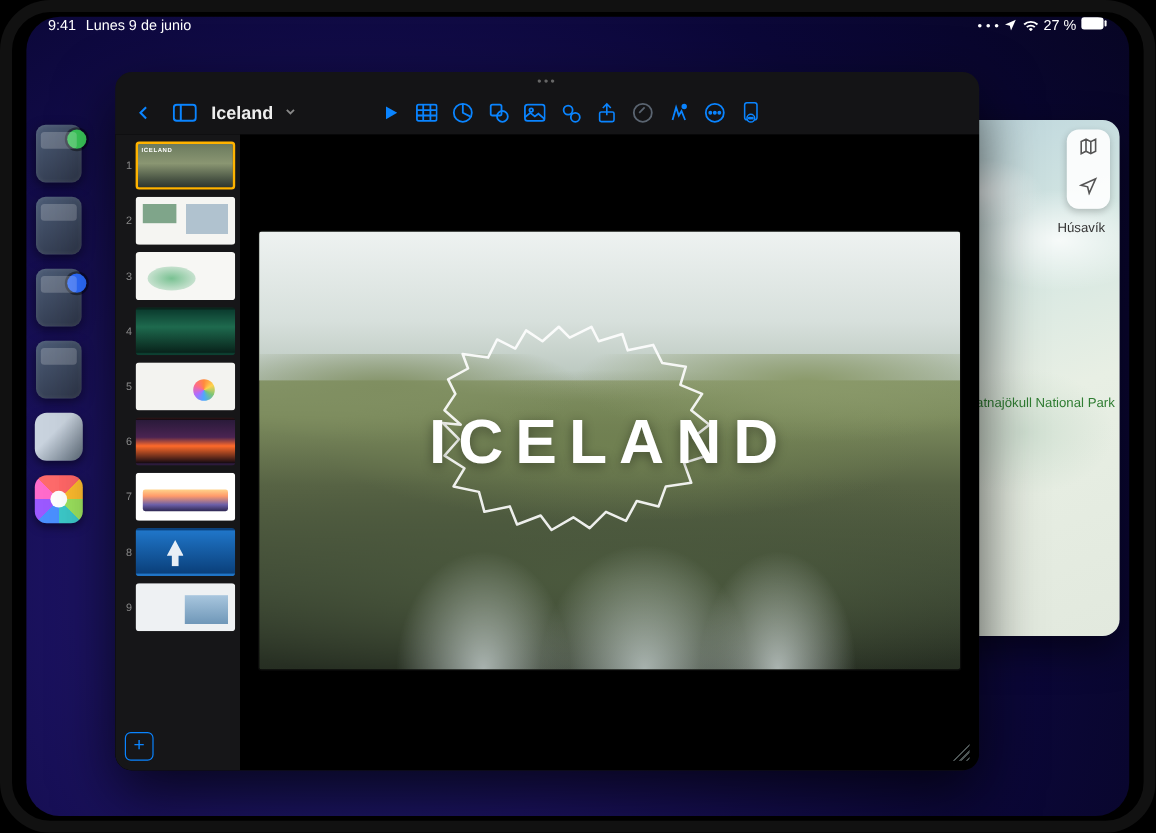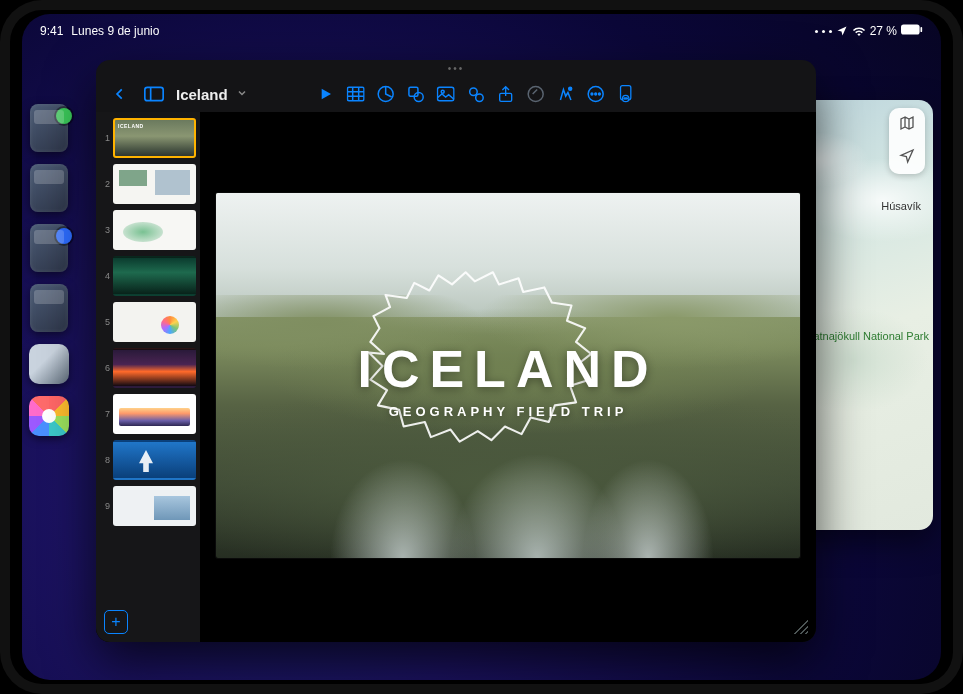--- a/index.html
+++ b/index.html
@@ -14,21 +14,21 @@
   }
   .screen {
     position: absolute; left: 22px; top: 14px; right: 22px; bottom: 14px;
     border-radius: 28px; overflow: hidden;
     background: radial-gradient(circle at 30% 70%, #1a1f6b 0%, #1b1260 30%, #0b0738 70%, #070524 100%);
   }
 
   
   .status-bar {
     position: absolute; left: 0; right: 0; top: 0; height: 24px;
-    display: flex; justify-content: space-between; align-items: flex-end;
+    display: flex; justify-content: space-between; align-items: flex-start;
     padding: 0 18px; color: #fff; font-size: 12px; font-weight: 500;
   }
   .status-left { display: flex; gap: 8px; }
   .status-right { display: flex; gap: 4px; align-items: center; }
   .pill { width: 3px; height: 3px; background: #fff; border-radius: 50%; }
   .wifi-icon, .batt-icon { display: inline-block; }
   .wifi-icon svg, .loc-icon svg { display: block; }
 
   
   .app-shelf {
@@ -84,21 +84,21 @@
     position:absolute; right:8px; top:8px; width:36px; height:66px;
     border-radius:10px; background:rgba(255,255,255,.9);
     box-shadow:0 2px 6px rgba(0,0,0,.2);
     display:flex; flex-direction:column; align-items:center; justify-content:space-around;
     color:#555;
   }
   .map-label{
     position:absolute; font-size:11px; color:#333; font-weight:500;
     text-align:center;
   }
-  .map-label.husavik{ right:12px; top:100px; }
+  .map-label.husavik{ right:12px; top:84px; }
   .map-label.park{ right:4px; top:230px; color:#2f7d32;}
   .park-dot{ display:inline-block; width:10px; height:10px; border-radius:50%;
     background:#3fa246; border:1.5px solid #fff; vertical-align:middle; margin-right:2px;
     box-shadow:0 0 0 1px #3fa246;
   }
 
   
   .keynote{
     position:absolute; left:74px; top:46px; width:720px; height:582px;
     border-radius:14px; background:#141416;
@@ -443,21 +443,20 @@
           <div class="slide">
             <div class="sky"></div>
             <div class="hills"></div>
             <div class="river"></div>
             <div class="outline">
               <svg viewBox="0 0 200 140" fill="none" stroke="#fff" stroke-width="1.4" stroke-linejoin="round" opacity="0.9">
                 <path d="M18 66l-9-8 6-9-4-8 11-6-3-8 14 2 5-10 10 5 6-10 9 6 9-8 6 6 12-6 4 8 13-4 3 9 14-3 5 10 13 2-3 10 12 5-6 9 10 8-9 7 8 10-13 4 4 11-14 2-4 11-12-3-6 11-11-5-9 9-9-6-12 7-6-8-13 5-4-10-14 3-3-11-14-3 6-10-11-7 8-9-9-9z"></path>
               </svg>
             </div>
             <div class="slide-title">ICELAND</div>
-            <div class="slide-sub">GEOGRAPHY FIELD TRIP</div>
           </div>
         </div>
       </div>
 
       <div class="resize"></div>
     </div>
 
   </div>
 </div>
 

